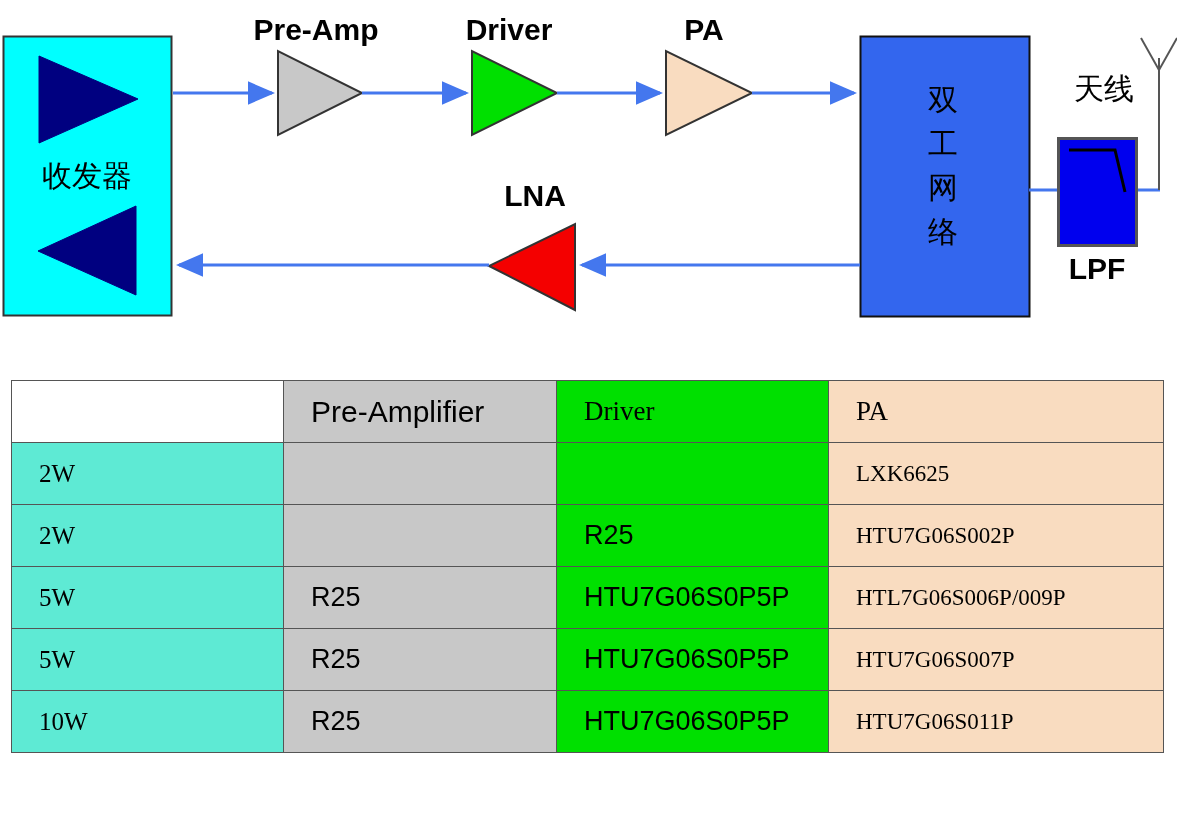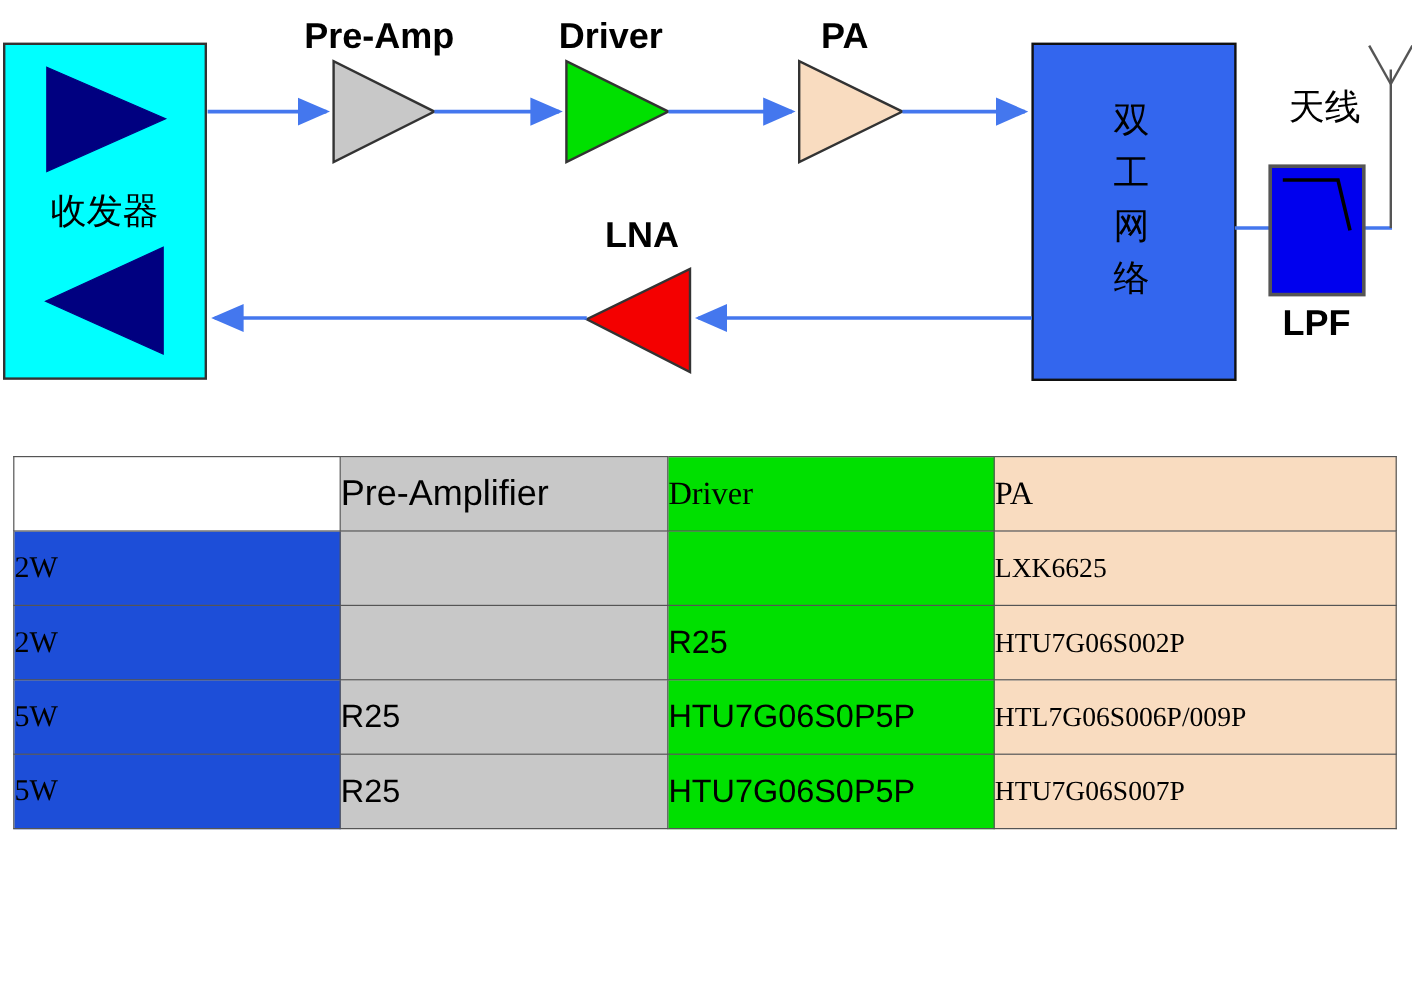--- a/index.html
+++ b/index.html
@@ -39,32 +39,32 @@
   #parts-table {
     position: absolute;
     left: 11px;
     top: 380px;
     width: 1152px;
     border-collapse: collapse;
     table-layout: fixed;
   }
   #parts-table td, #parts-table th {
     border: 1px solid #555555;
-    padding: 0 0;
+    padding: 0 27px;
     text-align: left;
     vertical-align: middle;
     font-weight: normal;
   }
   .col-power  { width: 272px; }
   .col-pre    { width: 273px; }
   .col-driver { width: 272px; }
   .col-pa     { width: 335px; }
 
   .cell-power {
-    background: #1d4ed8;
+    background: #5eead4;
     font-family: "Liberation Serif", serif;
     font-size: 25px;
     color: #000000;
   }
   .cell-power.first-row-pad { padding-left: 22px; }
 
   .cell-pre {
     background: #c8c8c8;
     font-family: "Liberation Sans", sans-serif;
     font-size: 27px;
@@ -206,14 +206,20 @@
       <td class="cell-pre">R25</td>
       <td class="cell-driver">HTU7G06S0P5P</td>
       <td class="cell-pa">HTL7G06S006P/009P</td>
     </tr>
     <tr>
       <td class="cell-power">5W</td>
       <td class="cell-pre">R25</td>
       <td class="cell-driver">HTU7G06S0P5P</td>
       <td class="cell-pa">HTU7G06S007P</td>
     </tr>
+    <tr>
+      <td class="cell-power">10W</td>
+      <td class="cell-pre">R25</td>
+      <td class="cell-driver">HTU7G06S0P5P</td>
+      <td class="cell-pa">HTU7G06S011P</td>
+    </tr>
   </tbody>
 </table>
 
 </body></html>

